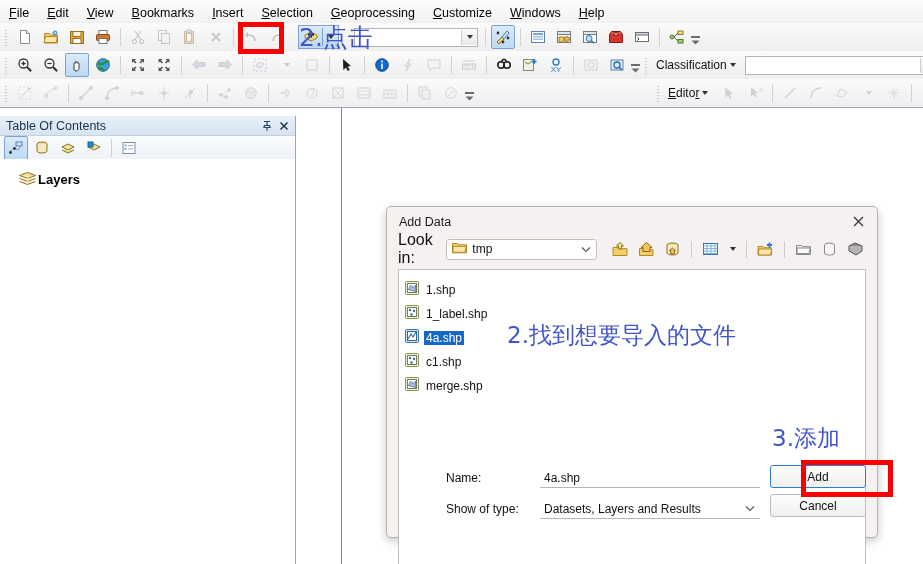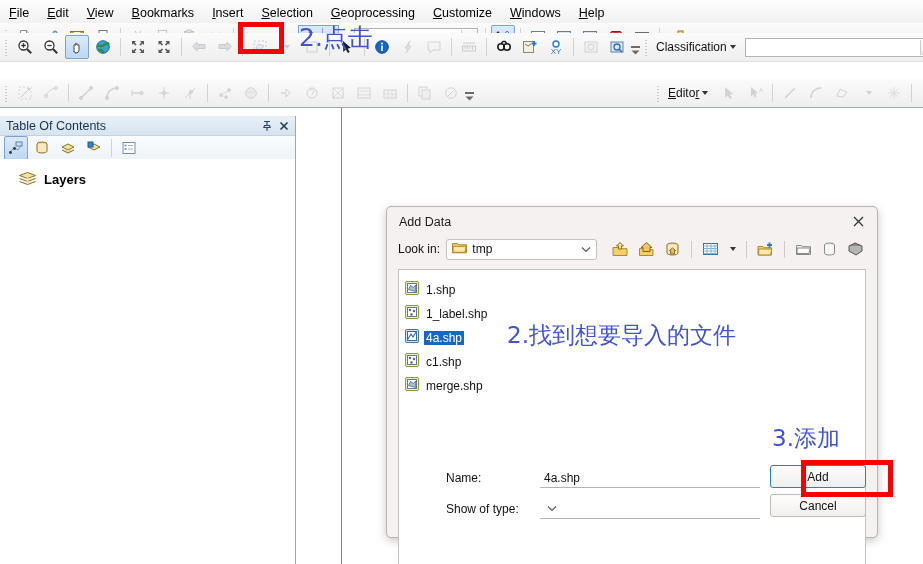--- a/index.html
+++ b/index.html
@@ -24,21 +24,21 @@
   }
   .menu-item .uline{text-decoration:underline;}
   
   .tbrow{
     position:absolute;left:0;width:923px;height:28px;
     background:linear-gradient(#fbfbfb,#eeeeee);
     border-bottom:1px solid #e0e0e0;
     display:flex;align-items:center;
   }
   #tbrow1{top:23px;}
-  #tbrow2{top:33px;}
+  #tbrow2{top:51px;}
   #tbrow3{top:79px;}
   .grip{
     width:7px;height:18px;margin:0 2px 0 3px;
     background-image:repeating-linear-gradient(to bottom,#c9c9c9 0 1px,transparent 1px 3px);
     background-size:2px 3px;background-repeat:repeat-y;background-position:2px 2px;
     flex:0 0 auto;
   }
   .tbtn{
     width:22px;height:22px;margin:0 1px;flex:0 0 auto;
     display:flex;align-items:center;justify-content:center;
@@ -81,21 +81,21 @@
   #toc-title .spacer{flex:1 1 auto;}
   #toc-title .tbi{width:15px;height:15px;display:flex;align-items:center;justify-content:center;margin-left:2px;}
   #toc-toolbar{
     height:23px;background:linear-gradient(#fafcfe,#eef3f8);
     border-bottom:1px solid #ccd7e3;display:flex;align-items:center;padding-left:3px;
   }
   #toc-body{
     position:absolute;left:0;top:43px;right:0;bottom:0;background:#fff;
     border-top:1px solid #fff;
   }
-  #toc-layers{display:flex;align-items:center;gap:7px;padding:10px 0 0 18px;}
+  #toc-layers{display:flex;align-items:center;gap:1px;padding:10px 0 0 18px;}
   #toc-layers .lname{font-weight:bold;font-size:13px;color:#000;}
   
   #map{
     position:absolute;left:341px;top:108px;width:582px;height:456px;
     background:#ffffff;border-left:1px solid #848484;box-sizing:border-box;
   }
   
   #dlg{
     position:absolute;left:386px;top:206px;width:492px;height:332px;
     background:#f4f1f0;border:1px solid #b9b2ae;border-radius:5px;
@@ -107,21 +107,21 @@
     font-size:12.5px;color:#1a1a1a;
   }
   #dlg-title .spacer{flex:1 1 auto;}
   #dlg-close{
     width:26px;height:22px;display:flex;align-items:center;justify-content:center;
     font-size:15px;color:#333;
   }
   #lookin-row{
     height:26px;display:flex;align-items:center;padding:0 11px;gap:5px;
   }
-  #lookin-label{font-size:12px;width:56px;}
+  #lookin-label{font-size:16px;width:56px;}
   #lookin-combo{
     width:192px;height:21px;background:#fff;border:1px solid #c4c0bd;border-radius:3px;
     display:flex;align-items:center;padding:0 2px 0 5px;gap:5px;box-sizing:border-box;
   }
   #lookin-combo .txt{flex:1 1 auto;font-size:12px;}
   #lookin-combo .chev{width:16px;display:flex;align-items:center;justify-content:center;}
   .dbtn{width:21px;height:21px;display:flex;align-items:center;justify-content:center;flex:0 0 auto;}
   .dsep{width:1px;height:17px;background:#cfcac7;margin:0 3px;flex:0 0 auto;}
   #filelistbox{
     position:absolute;left:11px;top:62px;right:11px;height:324px;
@@ -885,20 +885,21 @@
     <div class="frow">
       <span class="flabel">Name:</span>
       <span class="finput">
         <span>4a.shp</span>
       </span>
     </div>
     <div style="height:5px;"></div>
     <div class="frow">
       <span class="flabel">Show of type:</span>
       <span class="fselect">
+        <span class="txt">Datasets, Layers and Results</span>
         <span style="width:16px;display:flex;align-items:center;justify-content:center;">
           <svg width="10" height="7" viewBox="0 0 10 7">
               <path d="M1 1.5L5 5.5 9 1.5" stroke="#5b5b5b" fill="none" stroke-width="1.2"></path>
             </svg>
         </span>
       </span>
     </div>
   </div>
 
   <div id="dlg-actions">

